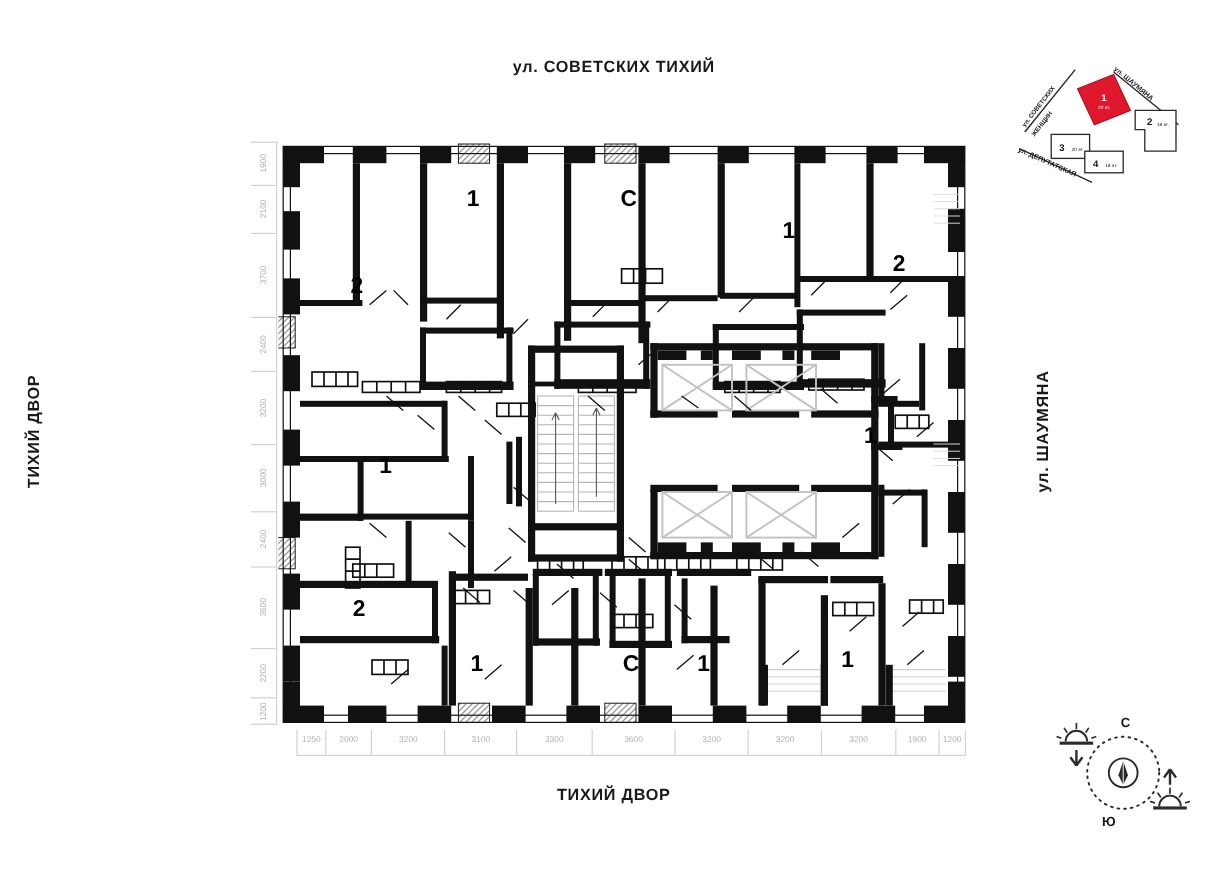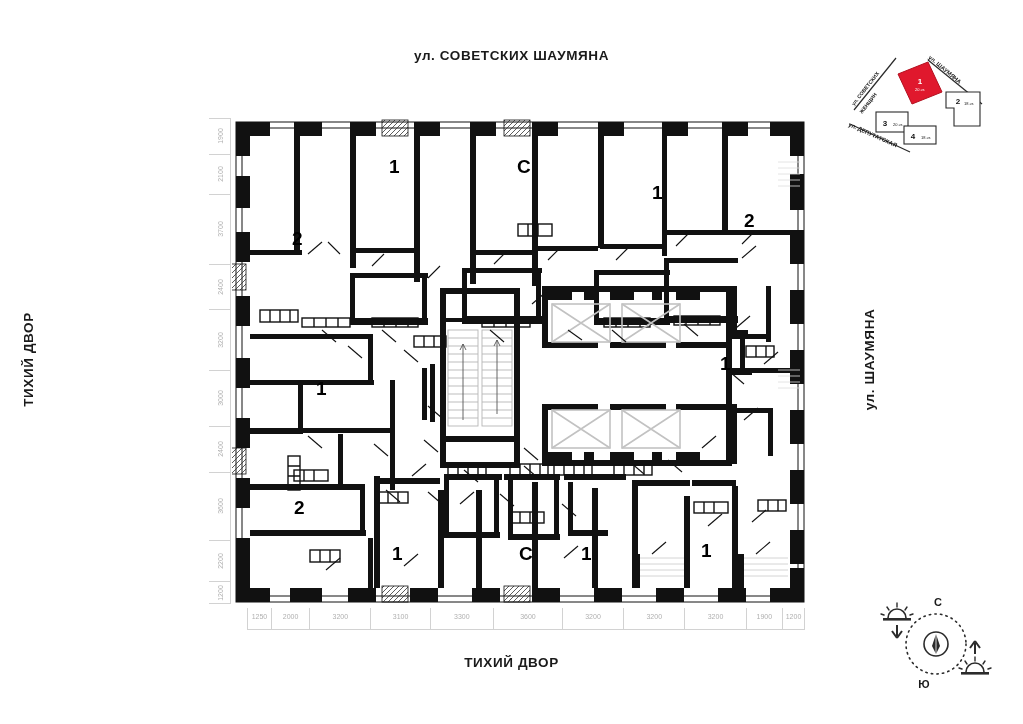--- a/index.html
+++ b/index.html
@@ -54,21 +54,21 @@
 
   
   #compass{position:absolute;left:866px;top:592px;width:140px;height:100px;}
   #compass svg{display:block;}
 </style>
 </head>
 <body>
 
 <div class="stage">
 
-  <div class="street-label" id="lbl-top">ул. СОВЕТСКИХ ШАУМЯНА</div>
+  <div class="street-label" id="lbl-top">ул. СОВЕТСКИХ ТИХИЙ</div>
   <div class="street-label" id="lbl-bottom">ТИХИЙ ДВОР</div>
   <div class="street-label" id="lbl-left">ТИХИЙ ДВОР</div>
   <div class="street-label" id="lbl-right">ул. ШАУМЯНА</div>
 
   <div class="dim-axis" id="dim-bottom">
     <div class="baseline"></div>
   <div class="dseg" style="left: 0%; width: 4.28816%;">
         <div class="dtxt">1250</div>
       </div>
       <div class="dseg" style="left: 4.28816%; width: 6.86106%;">

